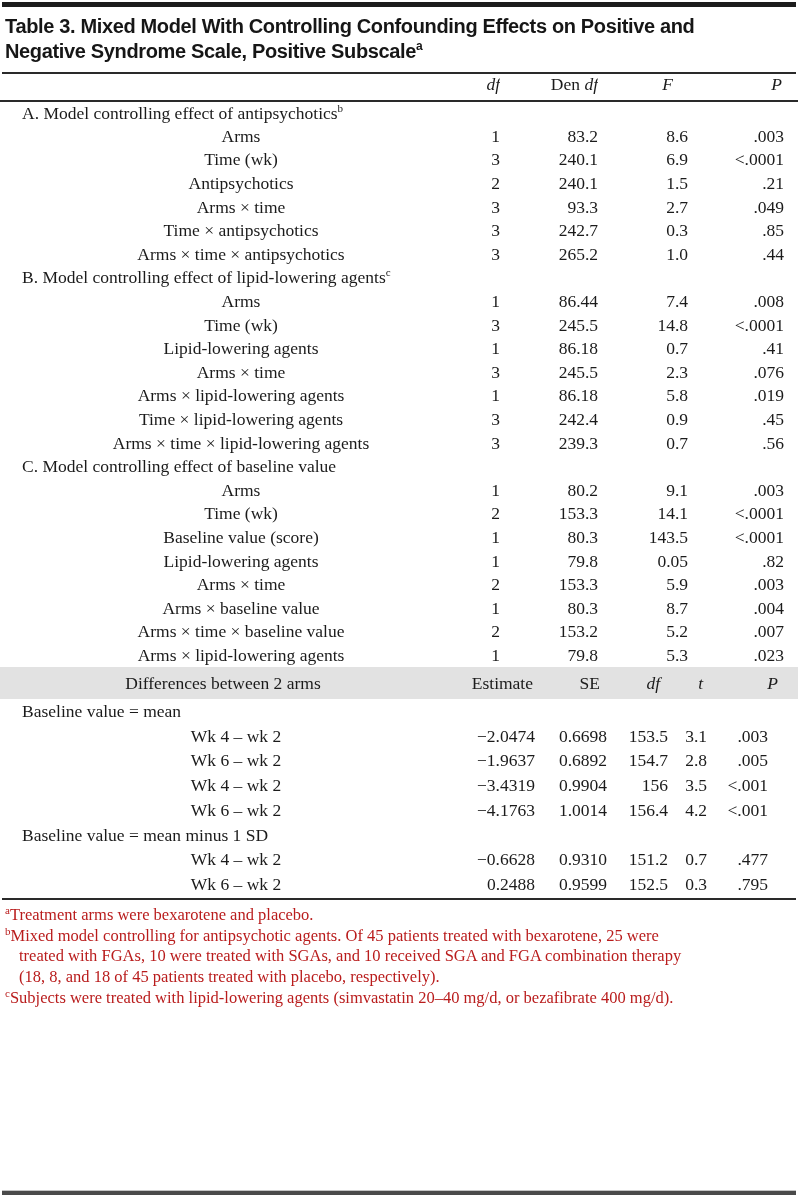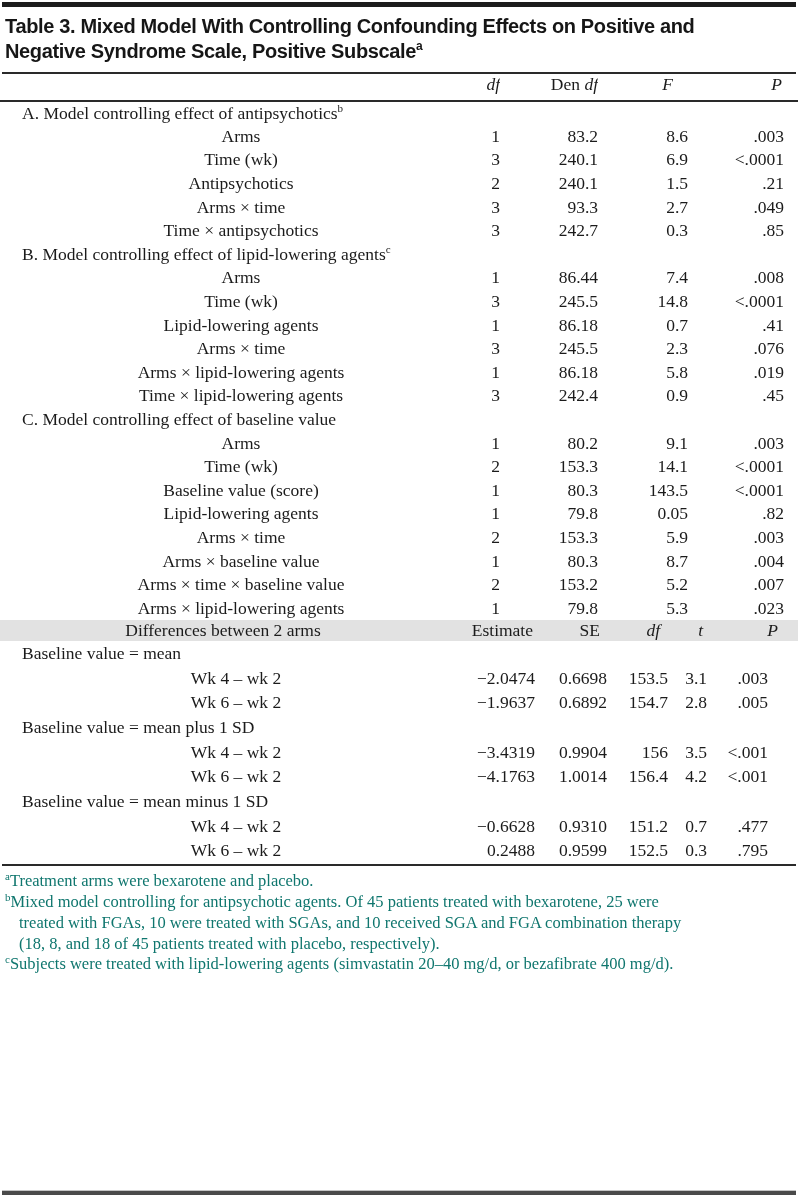--- a/index.html
+++ b/index.html
@@ -30,31 +30,31 @@
 
   .upper thead th { height: 27px; vertical-align: bottom; padding-bottom: 5px; border-bottom: 2px solid #2a2a2a; }
   .upper thead .fh { padding-right: 15px; }
   .upper thead .ph { padding-right: 16px; }
   .upper tbody td { height: 23.6px; vertical-align: middle; }
   .upper .p-val { padding-right: 14px; }
   .lbl-ind { padding-left: 30px; }
   .sec { padding-left: 22px; }
   sup { font-size: 11px; line-height: 0; }
 
-  .lower .band th { background: #e2e2e2; height: 21px; vertical-align: middle; }
+  .lower .band th { background: #e2e2e2; height: 32px; vertical-align: middle; }
   .lower .est-h { padding-right: 2px; }
   .lower .se-h { padding-right: 7px; }
   .lower .dfh2 { padding-right: 8px; }
   .lower .th2 { padding-right: 4px; }
   .lower .ph2 { padding-right: 20px; }
   .lower tbody td { height: 24.7px; vertical-align: middle; }
   .lower .p-val2 { padding-right: 30px; }
   .lbl-ind2 { padding-left: 32px; margin-left: 24px; }
 
-  .footnotes { margin: 5px 14px 0 5px; width: 684px; font-size: 16.5px; line-height: 20.8px; color: #0f766e; }
+  .footnotes { margin: 5px 14px 0 5px; width: 684px; font-size: 16.5px; line-height: 20.8px; color: #b91c1c; }
   .fnote { padding-left: 14px; text-indent: -14px; }
   .fnote sup { font-size: 11px; }
 
   .bar-bottom {
     position: absolute; left: 2px; right: 2px; bottom: 5px; height: 5px;
     background: linear-gradient(#c4c4c4 0 30%, #4a4a4a 30% 100%);
   }
 </style>
 </head>
 <body>
@@ -117,20 +117,27 @@
         <td class="num">2.7</td>
         <td class="num p-val">.049</td>
       </tr>
       <tr>
         <td class="lbl lbl-ind">Time × antipsychotics</td>
         <td class="num">3</td>
         <td class="num">242.7</td>
         <td class="num">0.3</td>
         <td class="num p-val">.85</td>
       </tr>
+      <tr>
+        <td class="lbl lbl-ind">Arms × time × antipsychotics</td>
+        <td class="num">3</td>
+        <td class="num">265.2</td>
+        <td class="num">1.0</td>
+        <td class="num p-val">.44</td>
+      </tr>
       <tr class="sec-row">
         <td class="sec" colspan="5"><span>B. Model controlling effect of lipid-lowering agents</span><sup>c</sup></td>
       </tr>
       <tr>
         <td class="lbl lbl-ind">Arms</td>
         <td class="num">1</td>
         <td class="num">86.44</td>
         <td class="num">7.4</td>
         <td class="num p-val">.008</td>
       </tr>
@@ -161,20 +168,27 @@
         <td class="num">86.18</td>
         <td class="num">5.8</td>
         <td class="num p-val">.019</td>
       </tr>
       <tr>
         <td class="lbl lbl-ind">Time × lipid-lowering agents</td>
         <td class="num">3</td>
         <td class="num">242.4</td>
         <td class="num">0.9</td>
         <td class="num p-val">.45</td>
+      </tr>
+      <tr>
+        <td class="lbl lbl-ind">Arms × time × lipid-lowering agents</td>
+        <td class="num">3</td>
+        <td class="num">239.3</td>
+        <td class="num">0.7</td>
+        <td class="num p-val">.56</td>
       </tr>
       <tr class="sec-row">
         <td class="sec" colspan="5"><span>C. Model controlling effect of baseline value</span></td>
       </tr>
       <tr>
         <td class="lbl lbl-ind">Arms</td>
         <td class="num">1</td>
         <td class="num">80.2</td>
         <td class="num">9.1</td>
         <td class="num p-val">.003</td>
@@ -263,23 +277,20 @@
         <td class="num p-val2">.003</td>
       </tr>
       <tr>
         <td class="lbl lbl-ind2">Wk 6 – wk 2</td>
         <td class="num">−1.9637</td>
         <td class="num">0.6892</td>
         <td class="num">154.7</td>
         <td class="num">2.8</td>
         <td class="num p-val2">.005</td>
       </tr>
-      <tr class="sec-row">
-        <td class="sec" colspan="6">Baseline value = mean plus 1 SD</td>
-      </tr>
       <tr>
         <td class="lbl lbl-ind2">Wk 4 – wk 2</td>
         <td class="num">−3.4319</td>
         <td class="num">0.9904</td>
         <td class="num">156</td>
         <td class="num">3.5</td>
         <td class="num p-val2">&lt;.001</td>
       </tr>
       <tr>
         <td class="lbl lbl-ind2">Wk 6 – wk 2</td>

